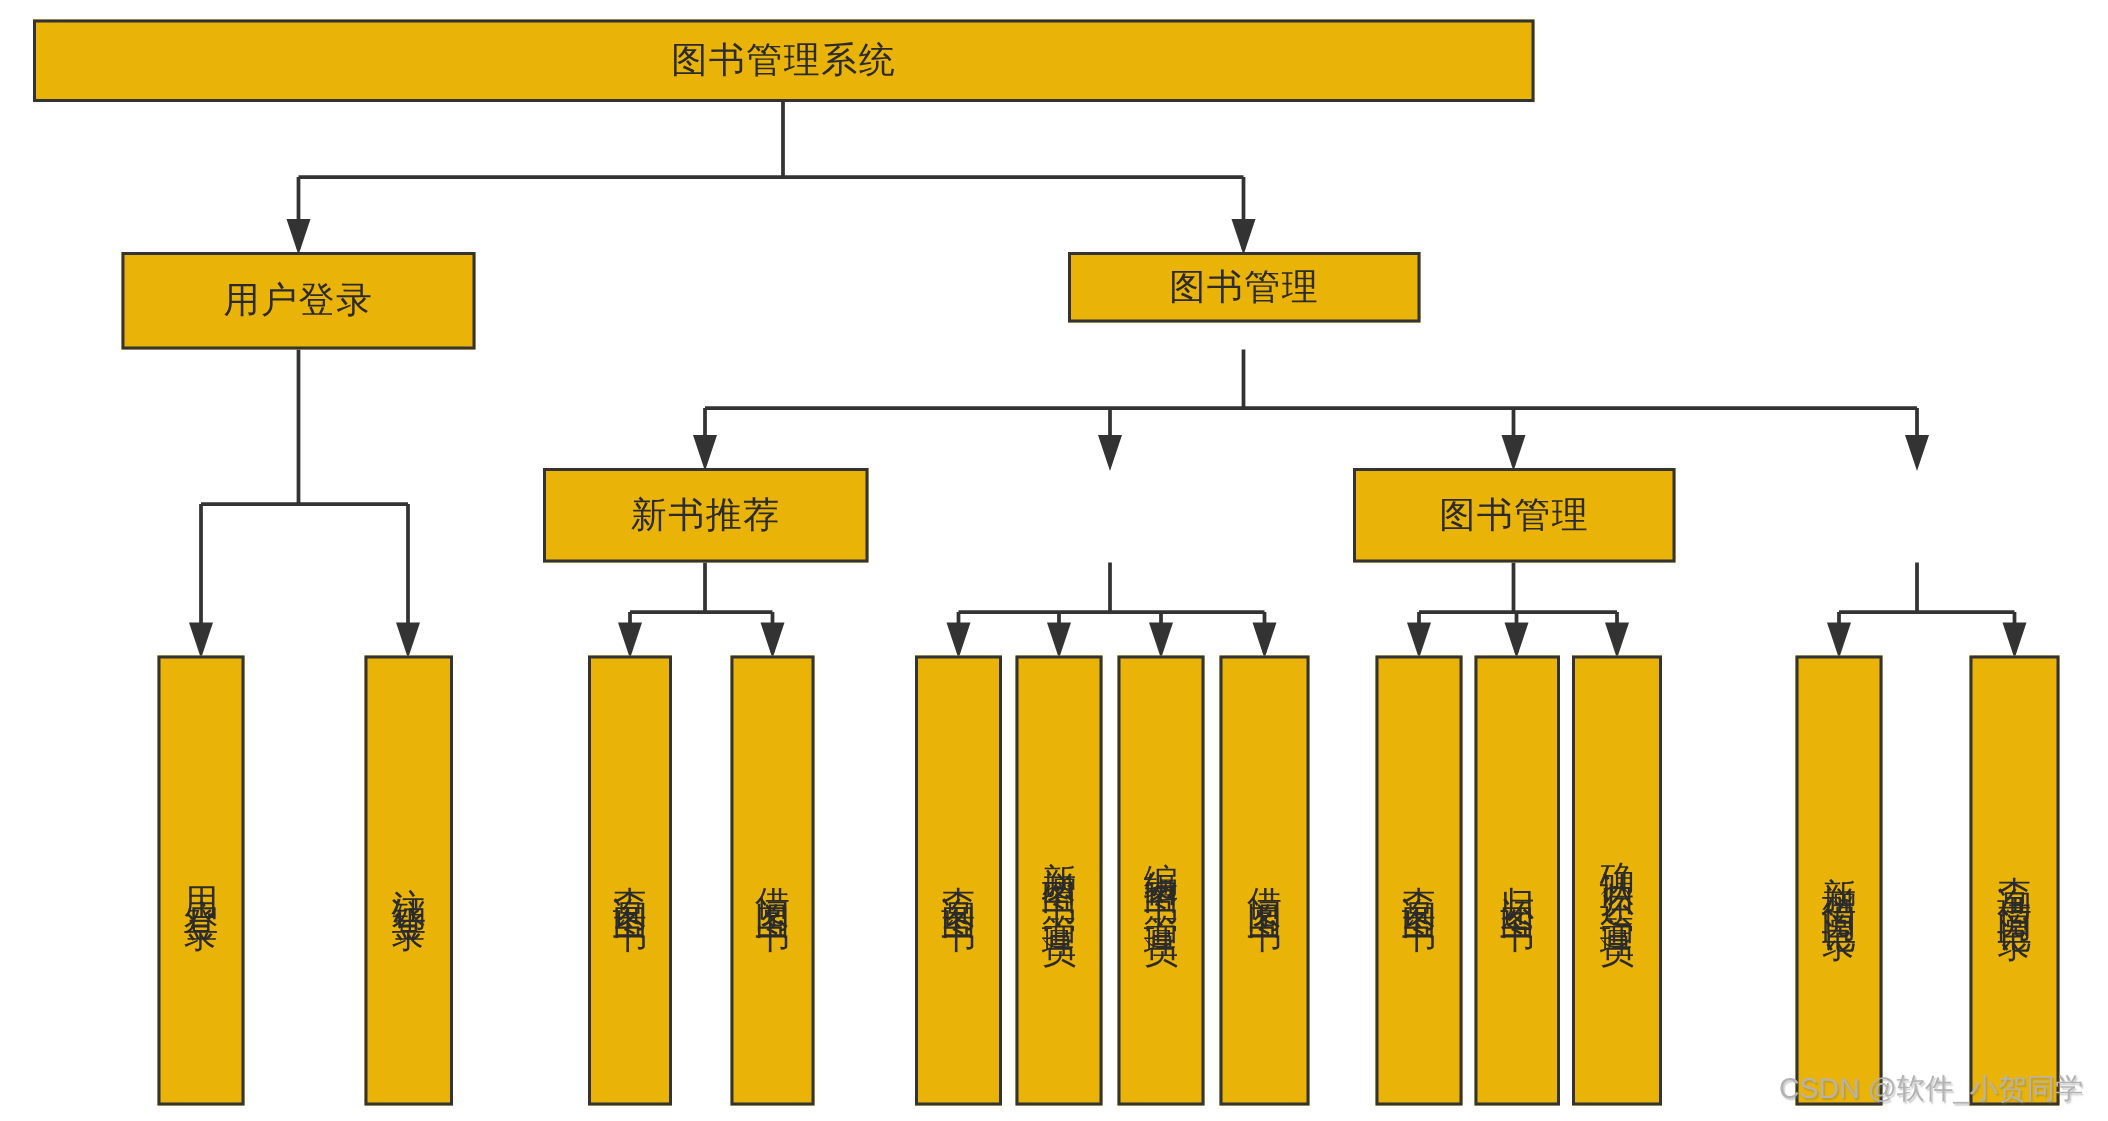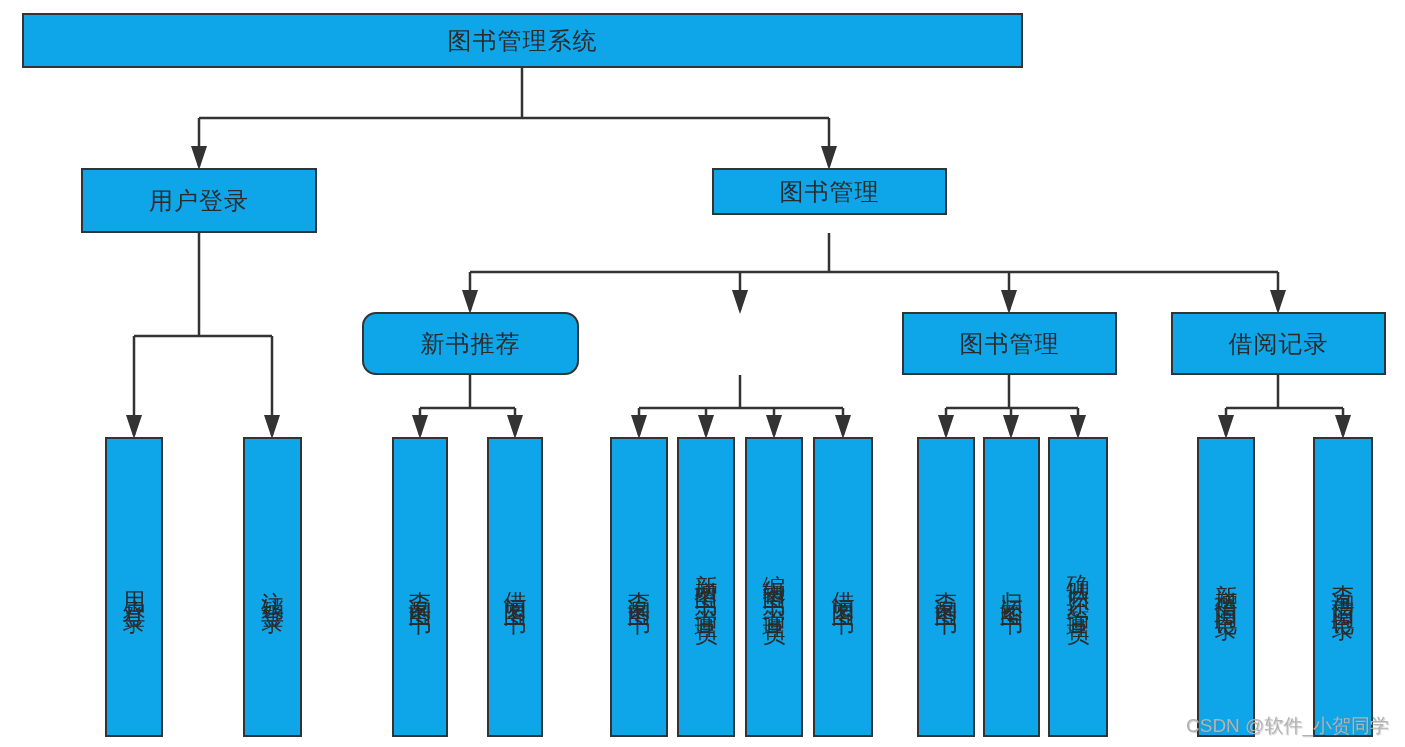--- a/index.html
+++ b/index.html
@@ -14,21 +14,21 @@
   .wires {
     position: absolute;
     left: 0; top: 0;
     width: 1405px; height: 747px;
     z-index: 0;
   }
   .node {
     position: absolute;
     box-sizing: border-box;
     border: 2.5px solid #333333;
-    background: #0ea5e9;
+    background: #eab308;
     color: #2b2b2b;
     display: flex;
     align-items: center;
     justify-content: center;
     z-index: 1;
   }
   .h-box {
     font-size: 24px;
     letter-spacing: 1px;
     text-align: center;
@@ -122,23 +122,22 @@
       <polygon points="1218,415 1234,415 1226,439"></polygon>
       <polygon points="1335,415 1351,415 1343,439"></polygon>
     </g>
   </svg>
 
   <div class="node h-box" style="left:22px; top:13px; width:1001px; height:55px;">图书管理系统</div>
 
   <div class="node h-box" style="left:81px; top:168px; width:236px; height:65px;">用户登录</div>
   <div class="node h-box" style="left:712px; top:168px; width:235px; height:47px;">图书管理</div>
 
-  <div class="node h-box" style="left:362px; top:312px; width:217px; height:63px;border-radius:14px;">新书推荐</div>
+  <div class="node h-box" style="left:362px; top:312px; width:217px; height:63px;">新书推荐</div>
   <div class="node h-box" style="left:902px; top:312px; width:215px; height:63px;">图书管理</div>
-  <div class="node h-box" style="left:1171px; top:312px; width:215px; height:63px;">借阅记录</div>
 
   <div class="node v-box" style="left:105px; top:437px; width:58px; height:300px;">用户登录</div>
   <div class="node v-box" style="left:243px; top:437px; width:59px; height:300px;">注销登录</div>
 
   <div class="node v-box" style="left:392px; top:437px; width:56px; height:300px;">查询图书</div>
   <div class="node v-box" style="left:487px; top:437px; width:56px; height:300px;">借阅图书</div>
 
   <div class="node v-box" style="left:610px; top:437px; width:58px; height:300px;">查询图书</div>
   <div class="node v-box" style="left:677px; top:437px; width:58px; height:300px;">新增图书（管理员）</div>
   <div class="node v-box" style="left:745px; top:437px; width:58px; height:300px;">编辑图书（管理员）</div>

